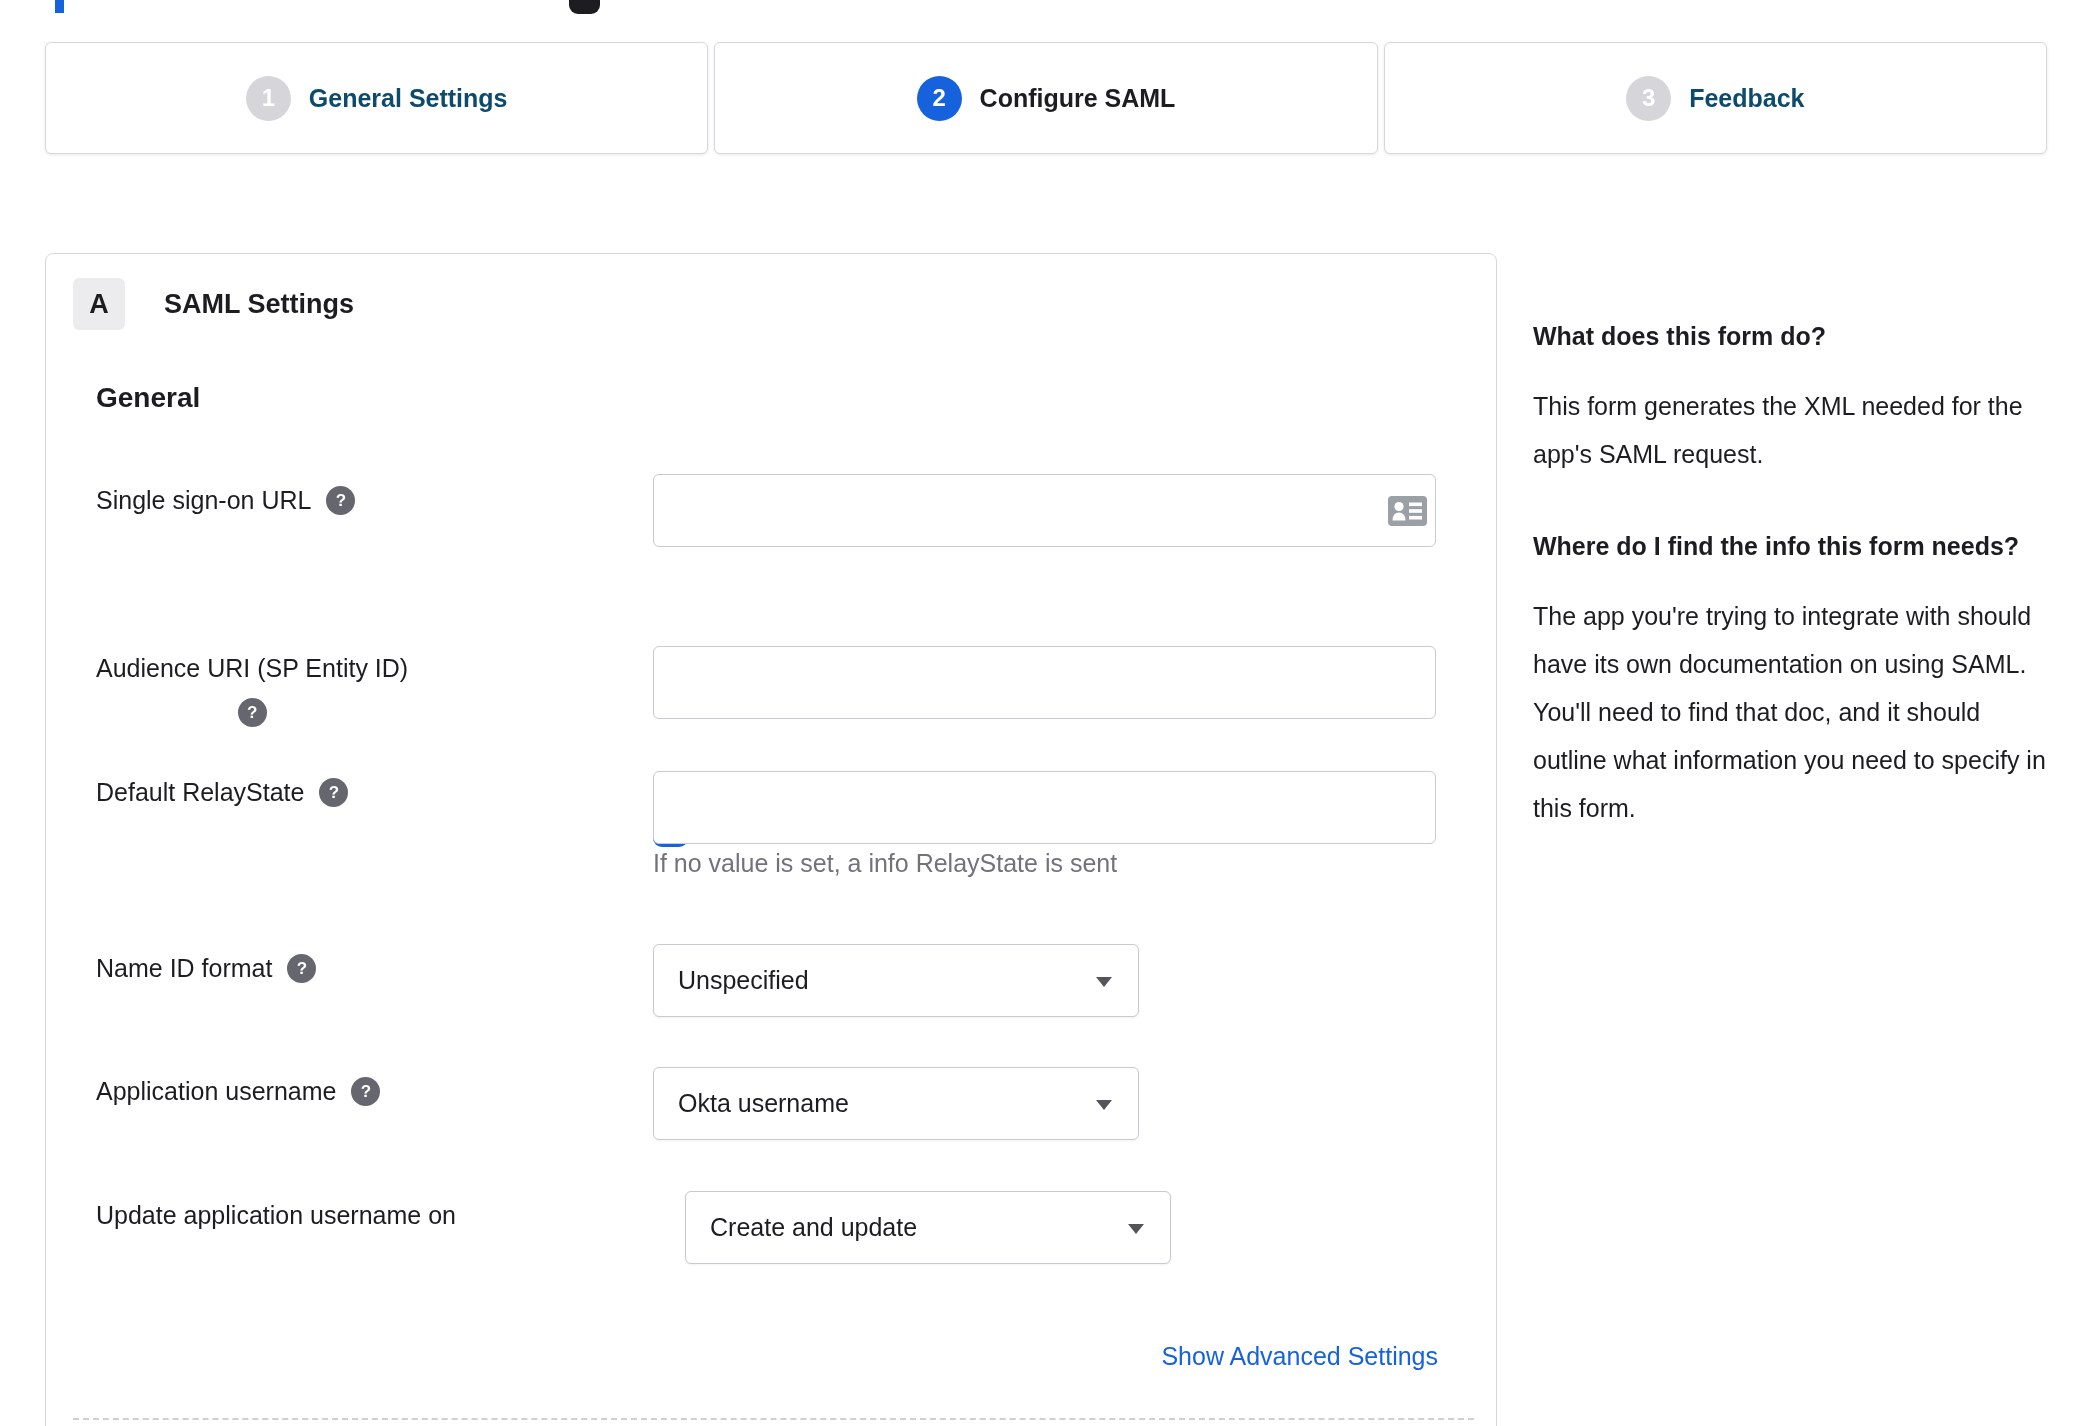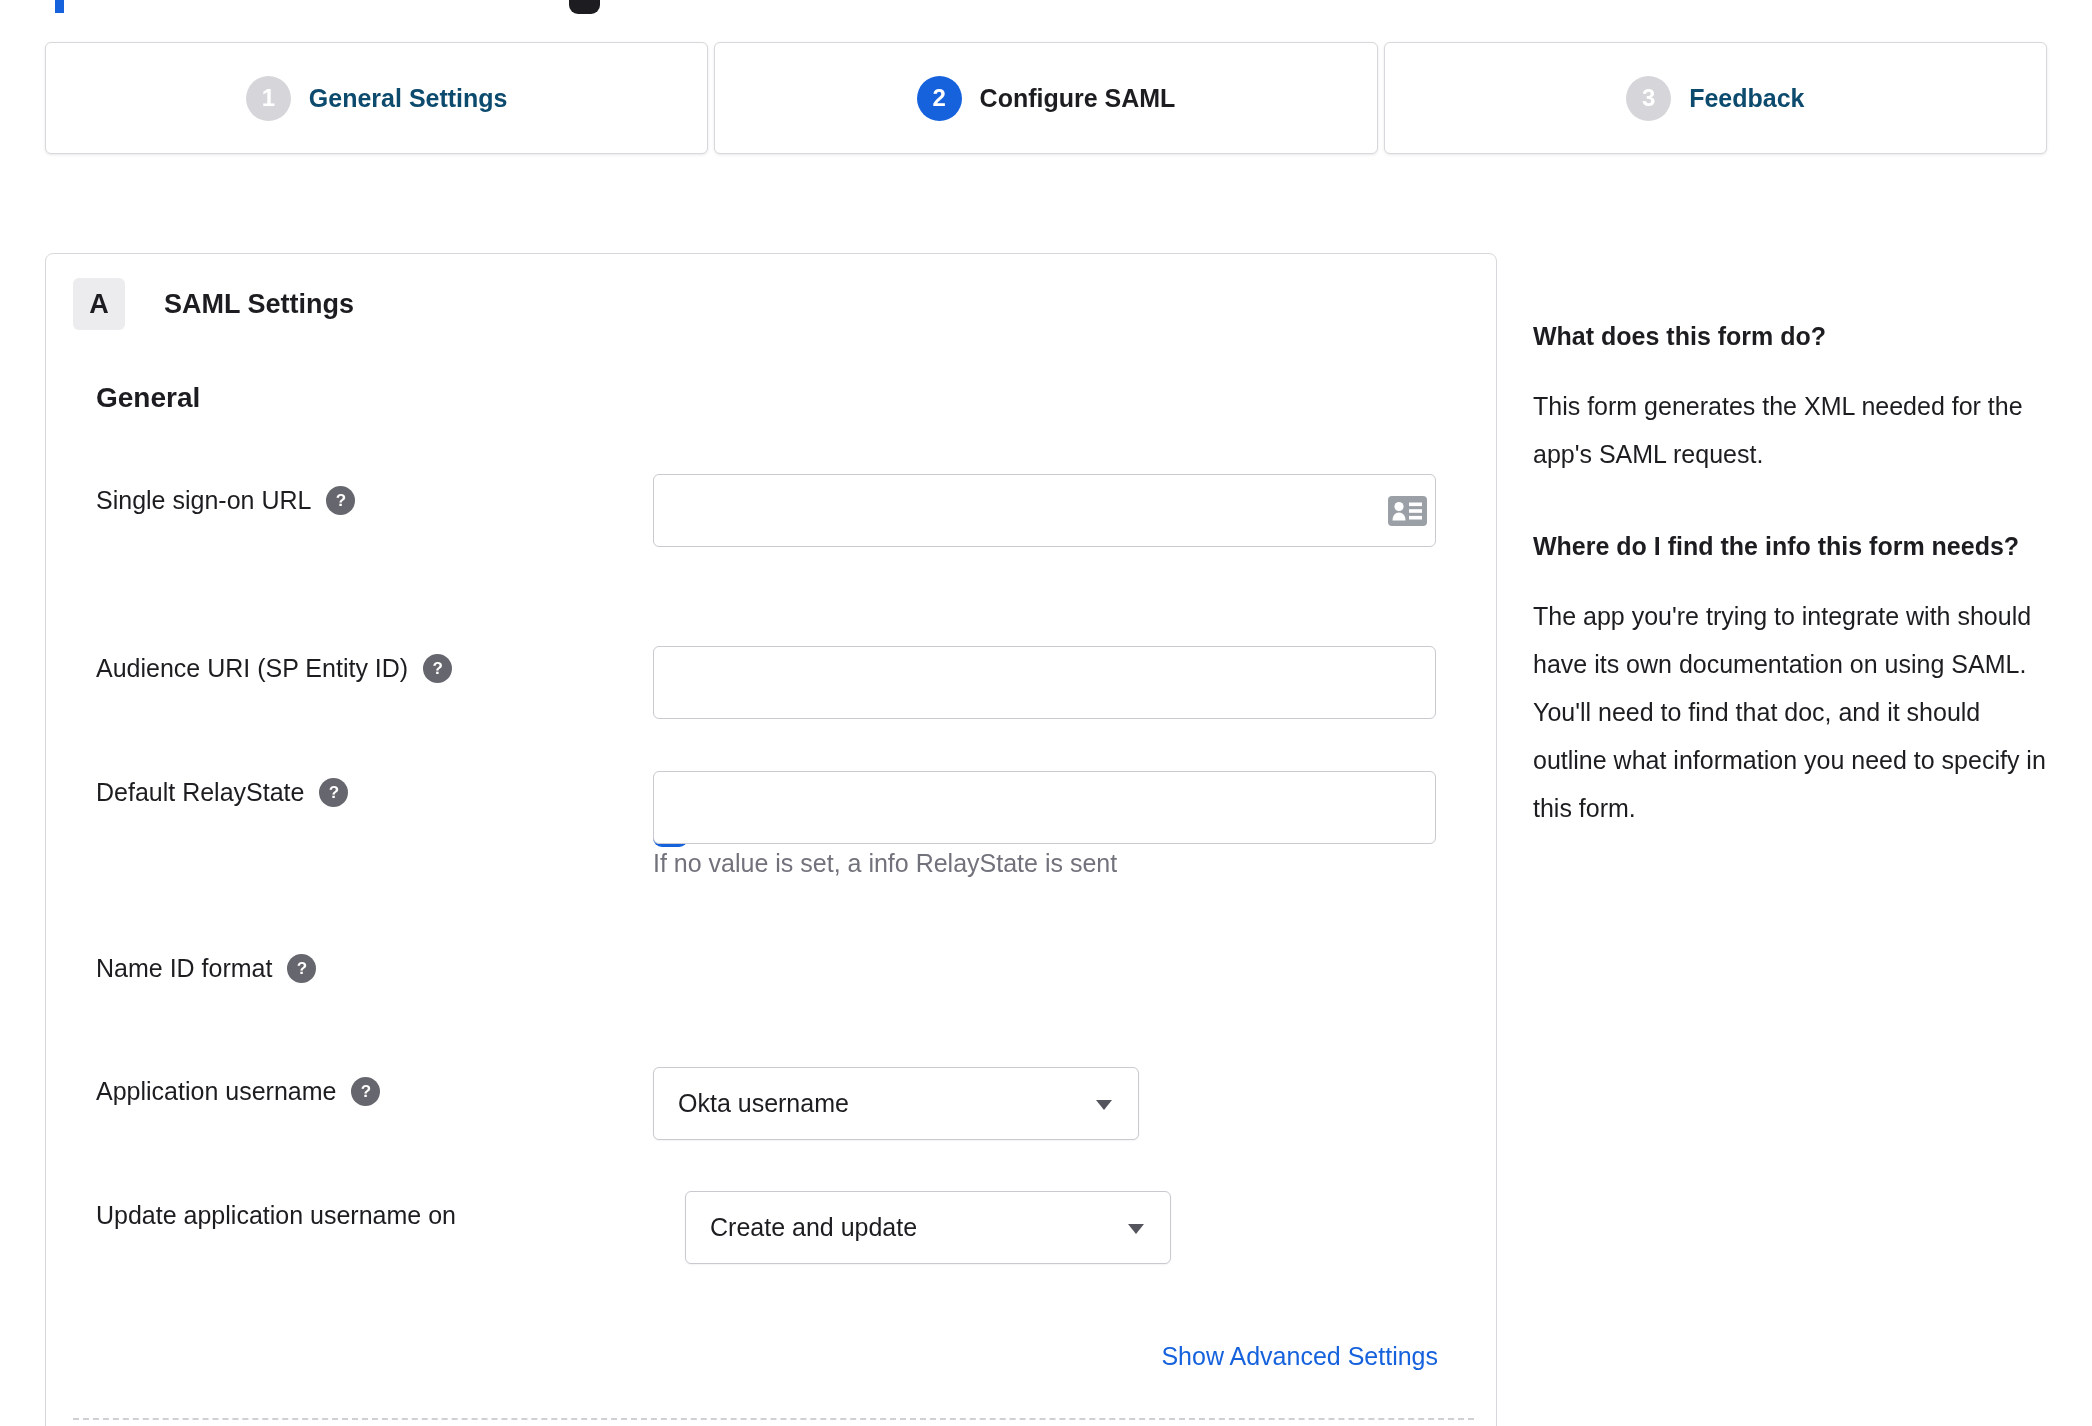--- a/index.html
+++ b/index.html
@@ -103,36 +103,40 @@
     <rect x="21" y="13.2" width="13" height="3.6" fill="#ffffff"></rect>
     <rect x="21" y="19.9" width="13" height="3.6" fill="#ffffff"></rect>
   </svg>
   <div class="abs checkbox" style="top:558px;">
     <svg width="22" height="17" viewBox="0 0 22 17">
       <polyline points="2,9 8,15 20,2" fill="none" stroke="#ffffff" stroke-width="4" stroke-linecap="round" stroke-linejoin="round"></polyline>
     </svg>
   </div>
   <div class="abs checkbox-label" style="top:558px;">Use this for Recipient URL and Destination URL</div>
 
-  <div class="abs field-label" style="top:400px;">
+  <div class="abs field-label" style="top:400px;flex-direction:column;">
     <span>Audience URI (SP Entity ID)</span>
     <span class="help-icon">?</span>
   </div>
   <input class="abs text-input" style="top: 392px;" type="text" value="">
 
   <div class="abs field-label" style="top:524px;">
     <span>Default RelayState</span>
     <span class="help-icon">?</span>
   </div>
   <input class="abs text-input" style="top: 517px;" type="text" value="">
   <div class="abs hint" style="top:595px;">If no value is set, a info RelayState is sent</div>
 
   <div class="abs field-label" style="top:700px;">
     <span>Name ID format</span>
     <span class="help-icon">?</span>
+  </div>
+  <div class="select" style="top:690px;">
+    <span>Unspecified</span>
+    <span class="caret"></span>
   </div>
 
   <div class="abs field-label" style="top:823px;">
     <span>Application username</span>
     <span class="help-icon">?</span>
   </div>
   <div class="select" style="top:813px;">
     <span>Okta username</span>
     <span class="caret"></span>
   </div>

